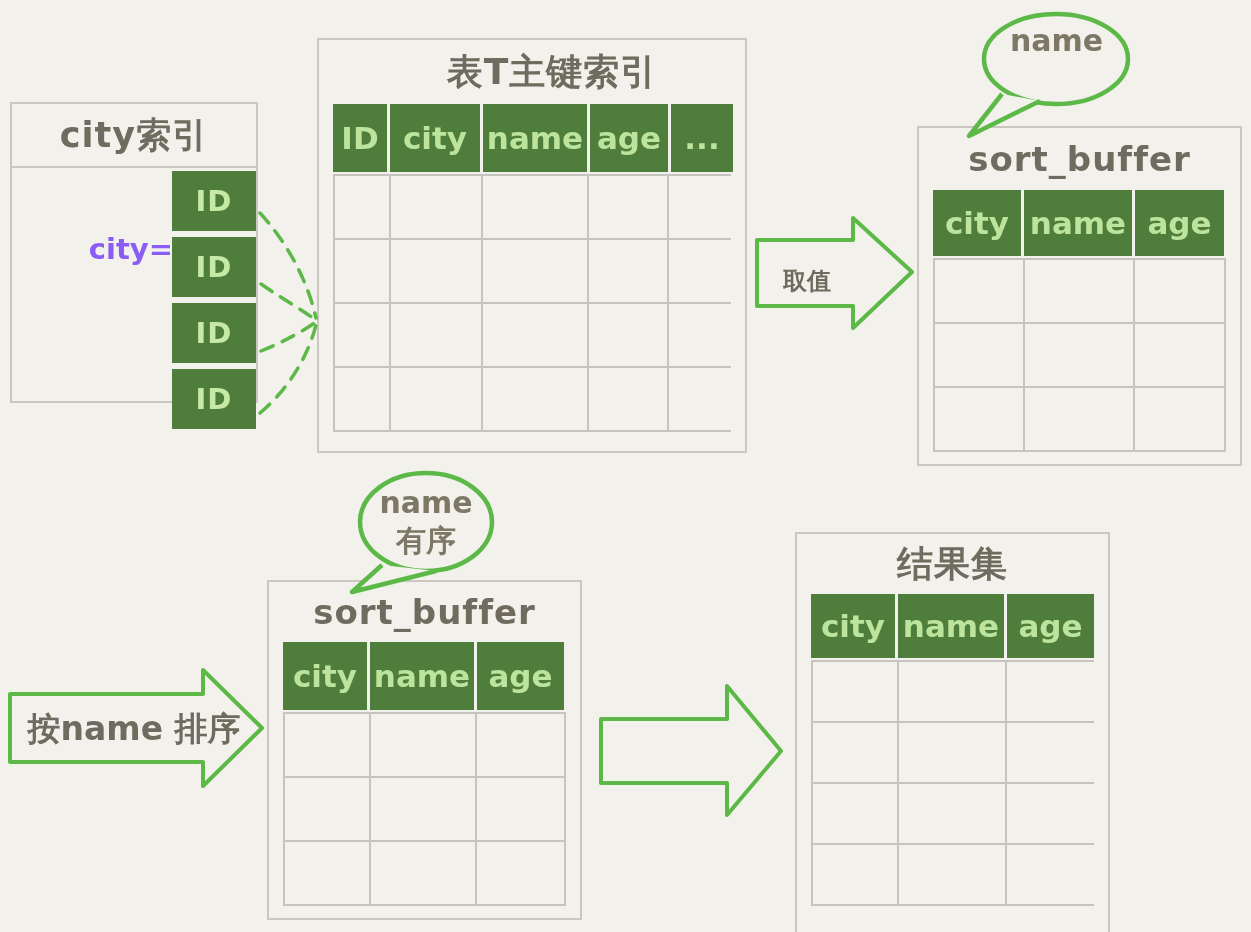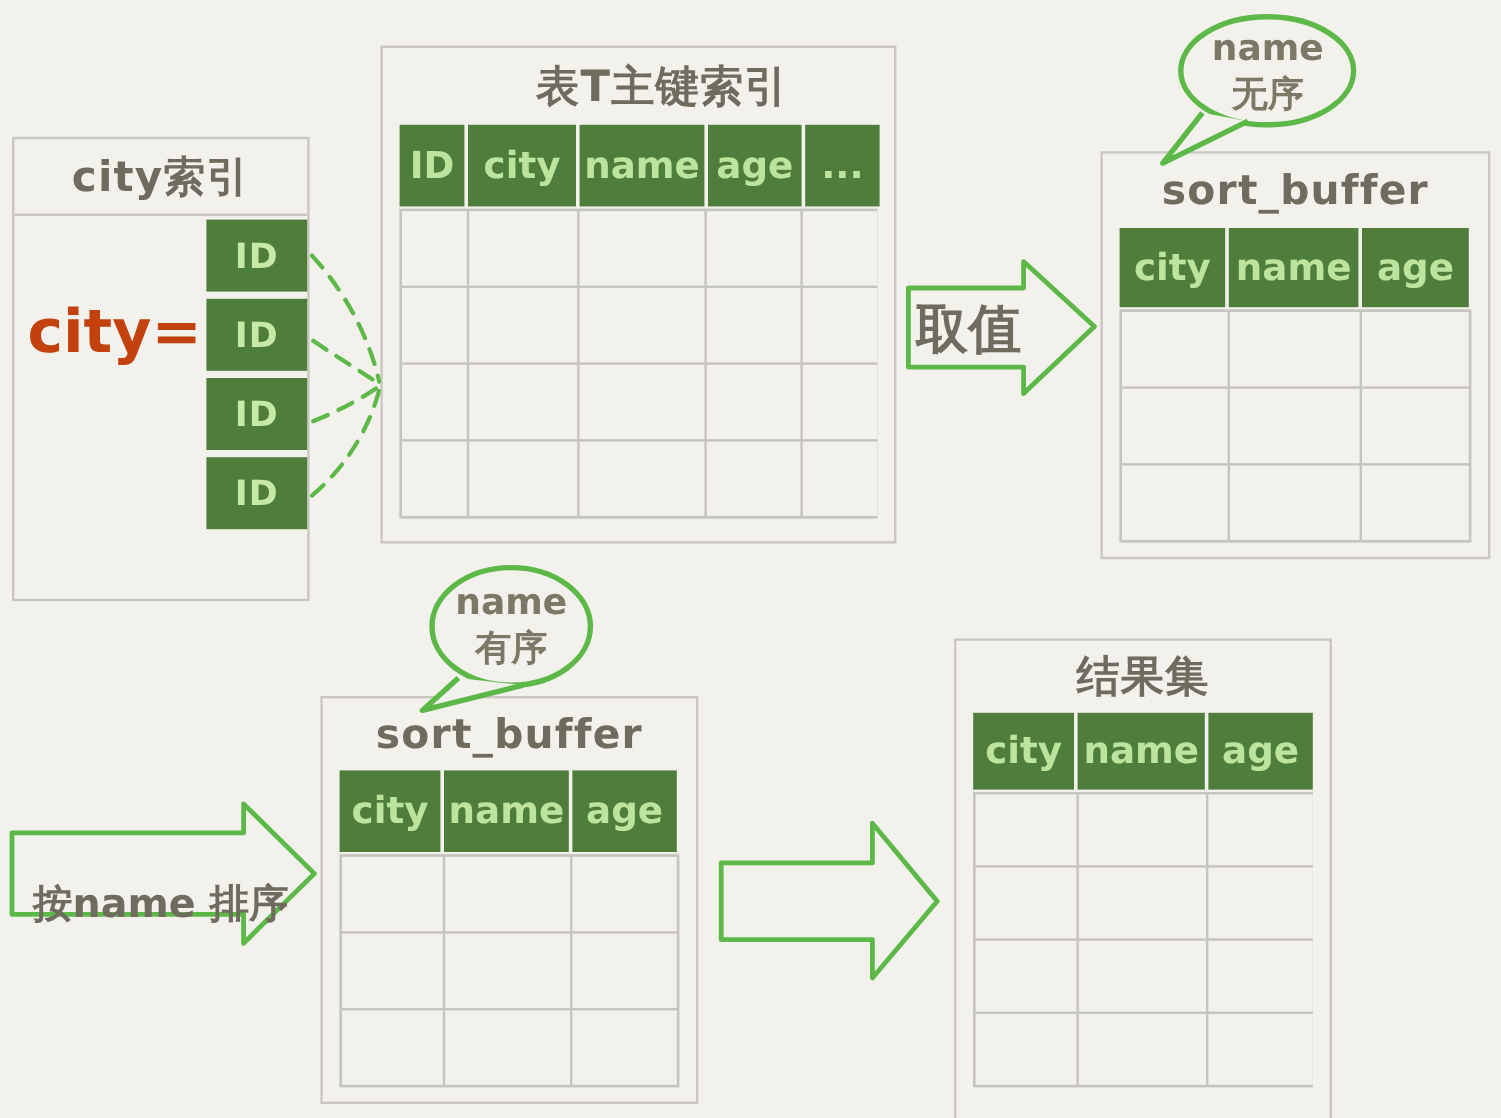--- a/index.html
+++ b/index.html
@@ -11,37 +11,37 @@
           display:flex;align-items:center;justify-content:center;}
   .hdr{display:grid;gap:3px;margin:0 14px 2px 14px;}
   .hcell{background:#4e7d3c;color:#bce49c;display:flex;align-items:center;justify-content:center;
          font-size:31px;font-weight:600;}
   .bodygrid{display:grid;gap:2px;margin:0 14px;background:#c6c4be;border:2px solid #c6c4be;}
   .bcell{background:#f2f1ec;}
 
   
   .city-title{height:62px;border-bottom:2px solid #c9c7c0;font-size:35px;}
   .city-body{position:relative;height:258px;}
-  .city-cond{position:absolute;left:6px;top:60px;width:155px;text-align:center;
-             color:#c2410c;font-size:50px;font-weight:600;line-height:1.45;}
+  .city-cond{position:absolute;left:6px;top:60px;width:155px;text-align:right;
+             color:#8b5cf6;font-size:29px;font-weight:600;line-height:1.45;}
   .id-col{position:absolute;right:0;top:3px;width:84px;display:flex;flex-direction:column;gap:6px;}
   .id-cell{height:60px;background:#4e7d3c;color:#c7e9a6;font-size:29px;font-weight:700;
            display:flex;align-items:center;justify-content:center;letter-spacing:1px;}
 
   svg.overlay{position:absolute;left:0;top:0;pointer-events:none;}
 
   .lbl{position:absolute;text-align:center;color:#6f6b5e;font-weight:600;}
   .bub{position:absolute;text-align:center;color:#7d7866;font-weight:600;line-height:1.25;}
 </style>
 </head>
 <body>
 
 <div id="canvas">
 
-  <div class="panel" style="left:10px;top:114px;width:248px;height:387px;">
+  <div class="panel" style="left:10px;top:102px;width:248px;height:301px;">
     <div class="ptitle city-title">city索引</div>
     <div class="city-body">
       <div class="city-cond">
         <div>city=</div>
       </div>
       <div class="id-col">
         <div class="id-cell">ID</div>
         <div class="id-cell">ID</div>
         <div class="id-cell">ID</div>
         <div class="id-cell">ID</div>
@@ -158,25 +158,24 @@
       <polygon points="601,719 727,719 727,686 781,751 727,815 727,783 601,783"></polygon>
     </g>
     <g fill="#f2f1ec" stroke="#5cb847" stroke-width="4.5" stroke-linejoin="round">
       <ellipse cx="1056" cy="59" rx="72" ry="45"></ellipse>
       <path d="M1002,94 L969,136 L1040,101"></path>
       <ellipse cx="426" cy="522" rx="66" ry="49"></ellipse>
       <path d="M382,565 L352,592 L436,571"></path>
     </g>
   </svg>
 
-  <div class="lbl" style="left:760px;top:245px;width:94px;font-size:44px;">取值</div>
-  <div class="lbl" style="left:14px;top:707px;width:240px;font-size:33px;margin-top:24px;">按name 排序</div>
+  <div class="lbl" style="left:760px;top:265px;width:94px;font-size:24px;">取值</div>
+  <div class="lbl" style="left:14px;top:707px;width:240px;font-size:33px;">按name 排序</div>
 
   <div class="bub" style="left:984px;top:22px;width:145px;font-size:30px;">
     <div>name</div>
-    <div>无序</div>
   </div>
   <div class="bub" style="left:360px;top:484px;width:132px;font-size:30px;">
     <div>name</div>
     <div>有序</div>
   </div>
 
 </div>
 
 </body></html>

